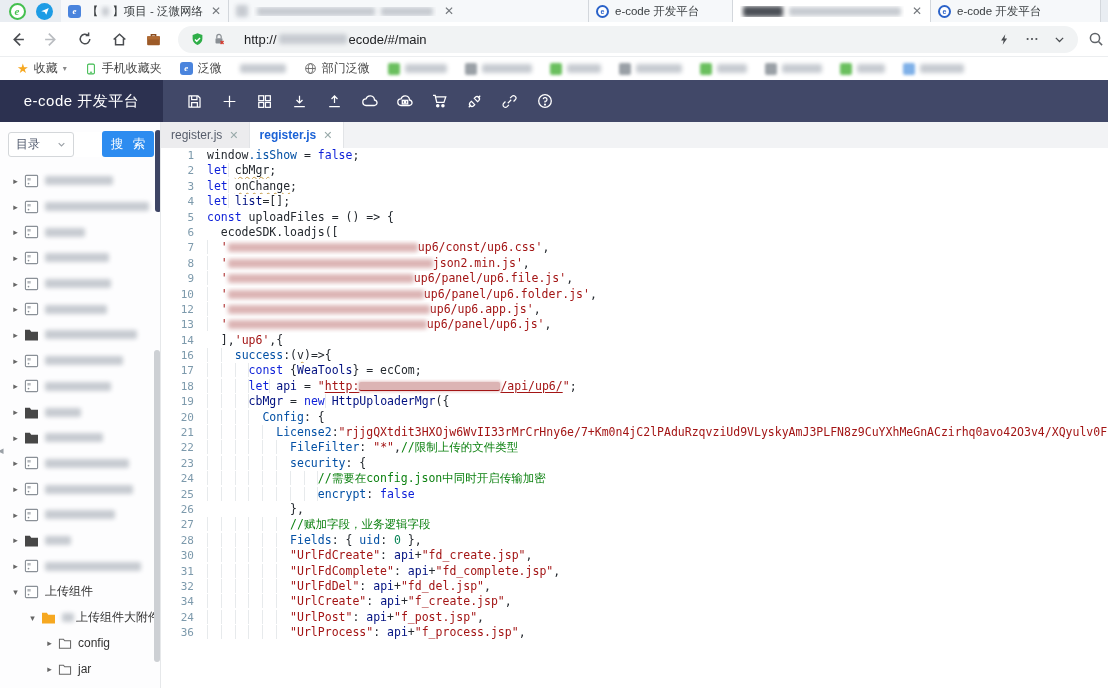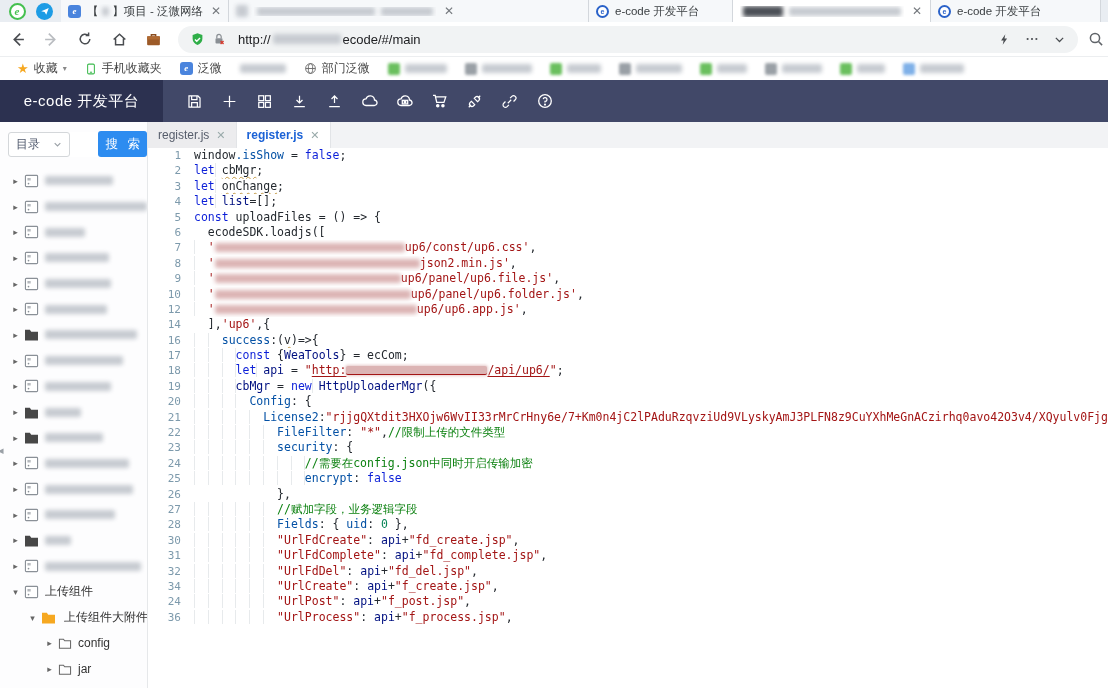--- a/index.html
+++ b/index.html
@@ -20,41 +20,41 @@
   .fav-c{display:inline-block;width:13px;height:13px;background:#fff;border:2px solid #2a62c9;border-radius:50%;color:#2a62c9;font:bold 7px/9px "Liberation Sans",sans-serif;text-align:center}
   .rd{display:inline-block;height:9px;border-radius:2px;background:#c7cbd1;filter:blur(2px);vertical-align:middle}
   .rd.pink{background:#dcb4b4}
   .rd.dark{background:#4c5057;height:11px}
 
   
   .addrbar{height:35px;background:#fff;display:flex;align-items:center;border-bottom:1px solid #eceef0;position:relative}
   .navic{width:34px;height:28px;display:flex;align-items:center;justify-content:center;color:#4a4d51}
   .navic.dis{color:#b9bcc0}
   .urlfield{flex:1;height:27px;margin:0 10px 0 8px;background:#f1f3f4;border-radius:14px;display:flex;align-items:center;padding:0 12px;min-width:0}
-  .urltext{font-size:13px;color:#202124;margin-left:12px;display:flex;align-items:center;flex:1;min-width:0}
+  .urltext{font-size:13px;color:#202124;margin-left:18px;display:flex;align-items:center;flex:1;min-width:0}
   .urlright{display:flex;align-items:center;gap:14px;color:#5f6368}
   .searchpill{width:34px;height:27px;border-radius:14px;background:#fff;display:flex;align-items:center;justify-content:flex-start;flex:none;margin-right:-14px;color:#5f6368}
 
   
   .bmbar{height:23px;background:#fff;display:flex;align-items:center;padding-left:10px;gap:4px}
   .bm{display:flex;align-items:center;gap:5px;font-size:12px;color:#444;padding:0 7px;height:20px;white-space:nowrap}
   .bmfav{width:12px;height:12px;border-radius:2px;filter:blur(1.5px)}
   .star{color:#f6a821;font-size:13px}
   .caretdn{font-size:8px;color:#888}
 
   
   .apphdr{height:42px;display:flex;background:#414868}
   .hdrleft{width:163px;background:#2c3150;display:flex;align-items:center;justify-content:center}
   .hdrtitle{color:#fff;font-size:15px;letter-spacing:.5px}
   .tbar{display:flex;align-items:center;gap:0;padding-left:14px}
   .tbtn{width:35px;height:42px;display:flex;align-items:center;justify-content:center;color:#fff}
 
   
   .main{position:absolute;top:122px;left:0;right:0;bottom:0;display:flex;background:#fff}
-  .sidebar{width:148px;background:#fdfdfe;position:relative;overflow:hidden;border-right:1px solid #e6e8ea;flex:none}
+  .sidebar{width:161px;background:#fdfdfe;position:relative;overflow:hidden;border-right:1px solid #e6e8ea;flex:none}
   .sctrl{display:flex;align-items:center;margin:9px 0 0 8px;height:26px}
   .modesel{width:66px;height:25px;border:1px solid #d4d7da;border-radius:3px;background:#fff;display:flex;align-items:center;justify-content:space-between;padding:0 7px;font-size:12px;color:#515a6e}
   .sinput{width:28px;height:25px;border:none;background:#fff;outline:none}
   .sbtn{width:52px;height:26px;background:#2d8cf0;color:#fff;border:none;border-radius:3px;font-size:12.5px;letter-spacing:3px;padding-left:3px}
   .tree{position:absolute;top:46px;left:0;right:0;bottom:0}
   .ti{display:flex;align-items:center;height:25.7px;font-size:12px;color:#333;white-space:nowrap}
   .ti .car{width:11px;text-align:center;font-size:9px;color:#666;flex:none}
   .ti .tic{flex:none;margin:0 6px 0 3px;display:flex}
   .sb-thumb{position:absolute;width:6px;border-radius:3px}
   .collapser{position:absolute;left:-2px;top:322px;color:#9aa0a6;font-size:11px}
@@ -612,20 +612,21 @@
           <div class="cl"><span class="ln">2</span><span class="ct"><span class="cd-k">let</span><span class="cd-d indg"> </span><span class="cd-w">cbMgr</span><span class="cd-d">;</span></span></div>
           <div class="cl"><span class="ln">3</span><span class="ct"><span class="cd-k">let</span><span class="cd-d indg"> </span><span class="cd-w">onChange</span><span class="cd-d">;</span></span></div>
           <div class="cl"><span class="ln">4</span><span class="ct"><span class="cd-k">let</span><span class="cd-d indg"> </span><span class="cd-v">list</span><span class="cd-d">=[];</span></span></div>
           <div class="cl"><span class="ln">5</span><span class="ct"><span class="cd-k">const</span><span class="cd-d"> uploadFiles = () =&gt; {</span></span></div>
           <div class="cl"><span class="ln">6</span><span class="ct"><span class="cd-d">  ecodeSDK.loadjs([</span></span></div>
           <div class="cl"><span class="ln">7</span><span class="ct"><span class="cd-d indg">  </span><span class="cd-s">'</span><span class="rd pink" style="width: 190px;"></span><span class="cd-s">up6/const/up6.css'</span><span class="cd-d">,</span></span></div>
           <div class="cl"><span class="ln">8</span><span class="ct"><span class="cd-d indg">  </span><span class="cd-s">'</span><span class="rd pink" style="width: 205px;"></span><span class="cd-s">json2.min.js'</span><span class="cd-d">,</span></span></div>
           <div class="cl"><span class="ln">9</span><span class="ct"><span class="cd-d indg">  </span><span class="cd-s">'</span><span class="rd pink" style="width: 186px;"></span><span class="cd-s">up6/panel/up6.file.js'</span><span class="cd-d">,</span></span></div>
           <div class="cl"><span class="ln">10</span><span class="ct"><span class="cd-d indg">  </span><span class="cd-s">'</span><span class="rd pink" style="width: 196px;"></span><span class="cd-s">up6/panel/up6.folder.js'</span><span class="cd-d">,</span></span></div>
           <div class="cl"><span class="ln">12</span><span class="ct"><span class="cd-d indg">  </span><span class="cd-s">'</span><span class="rd pink" style="width: 202px;"></span><span class="cd-s">up6/up6.app.js'</span><span class="cd-d">,</span></span></div>
+          <div class="cl"><span class="ln">13</span><span class="ct"><span class="cd-d indg">  </span><span class="cd-s">'</span><span class="rd pink" style="width: 199px;"></span><span class="cd-s">up6/panel/up6.js'</span><span class="cd-d">,</span></span></div>
           <div class="cl"><span class="ln">14</span><span class="ct"><span class="cd-d">  ],</span><span class="cd-s">'up6'</span><span class="cd-d">,{</span></span></div>
           <div class="cl"><span class="ln">16</span><span class="ct"><span class="cd-d indg">    </span><span class="cd-p">success</span><span class="cd-d">:(</span><span class="cd-w">v</span><span class="cd-d">)=&gt;{</span></span></div>
           <div class="cl"><span class="ln">17</span><span class="ct"><span class="cd-d indg">      </span><span class="cd-k">const</span><span class="cd-d"> {</span><span class="cd-v">WeaTools</span><span class="cd-d">} = ecCom;</span></span></div>
           <div class="cl"><span class="ln">18</span><span class="ct"><span class="cd-d indg">      </span><span class="cd-k">let</span><span class="cd-d indg"> </span><span class="cd-v">api</span><span class="cd-d"> = </span><span class="cd-s">"</span><span class="cd-su">http:</span><span class="rd pink rdu" style="width: 141px;"></span><span class="cd-su">/api/up6/</span><span class="cd-s">"</span><span class="cd-d">;</span></span></div>
           <div class="cl"><span class="ln">19</span><span class="ct"><span class="cd-d indg">      </span><span class="cd-v">cbMgr</span><span class="cd-d"> = </span><span class="cd-k">new</span><span class="cd-d indg"> </span><span class="cd-v">HttpUploaderMgr</span><span class="cd-d">({</span></span></div>
           <div class="cl"><span class="ln">20</span><span class="ct"><span class="cd-d indg">        </span><span class="cd-p">Config</span><span class="cd-d">: {</span></span></div>
           <div class="cl"><span class="ln">21</span><span class="ct"><span class="cd-d indg">          </span><span class="cd-p">License2</span><span class="cd-d">:</span><span class="cd-s">"rjjgQXtdit3HXOjw6WvII33rMrCrHny6e/7+Km0n4jC2lPAduRzqvziUd9VLyskyAmJ3PLFN8z9CuYXhMeGnACzirhq0avo42O3v4/XQyulv0FjgROFgziWQtBP</span></span></div>
           <div class="cl"><span class="ln">22</span><span class="ct"><span class="cd-d indg">            </span><span class="cd-p">FileFilter</span><span class="cd-d">: </span><span class="cd-s">"*"</span><span class="cd-d">,</span><span class="cd-c">//限制上传的文件类型</span></span></div>
           <div class="cl"><span class="ln">23</span><span class="ct"><span class="cd-d indg">            </span><span class="cd-p">security</span><span class="cd-d">: {</span></span></div>
           <div class="cl"><span class="ln">24</span><span class="ct"><span class="cd-d indg">                </span><span class="cd-c">//需要在config.json中同时开启传输加密</span></span></div>

